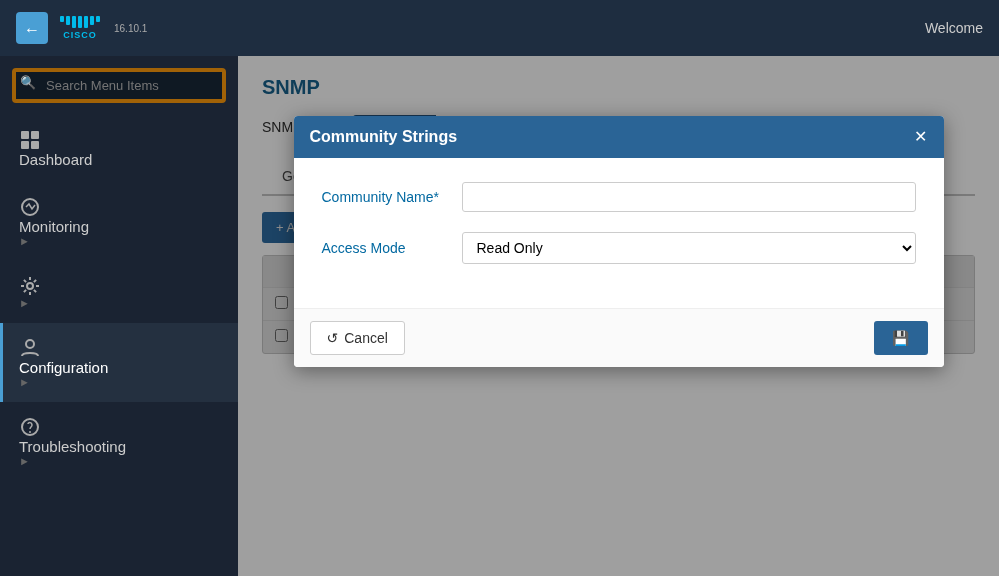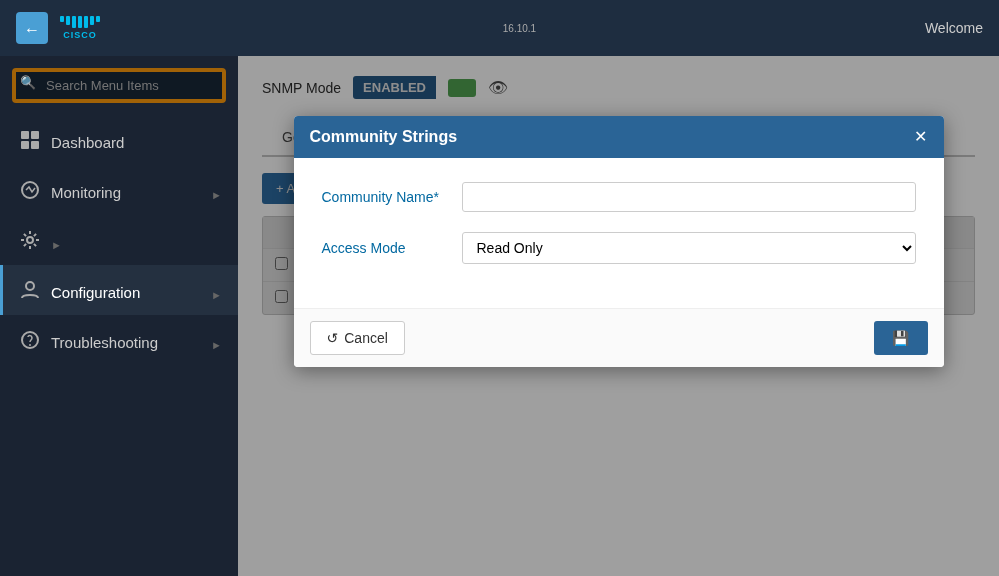--- a/index.html
+++ b/index.html
@@ -33,21 +33,21 @@
     .cisco-logo-bars {
       display: flex; gap: 2px; margin-bottom: 2px;
     }
     .cisco-logo-bar {
       width: 4px; height: 10px; background: #00bceb; border-radius: 1px;
     }
     .cisco-logo-bar.short { height: 6px; }
     .cisco-logo-bar.medium { height: 9px; }
     .cisco-logo-text { font-size: 9px; color: #00bceb; letter-spacing: 1px; font-weight: bold; }
     .header-title { color: white; font-size: 18px; font-weight: normal; flex: 1; }
-    .header-version { font-size: 10px; color: #aaa; display: block; text-align: center; }
+    .header-version { font-size: 10px; color: #aaa; display: block; }
     .header-welcome { color: #ccc; font-size: 14px; }
 
     
     .layout { display: flex; height: calc(576px - 56px); }
 
     
     .sidebar {
       width: 238px;
       background: #1a2332;
       color: #ccc;
@@ -66,25 +66,26 @@
       border: 4px solid #a16207;
       background: #0f1923;
       color: #aaa;
       font-size: 13px;
     }
     .search-icon-wrap {
       position: absolute; left: 8px; top: 7px;
       color: #666; font-size: 13px;
     }
     .nav-item {
-      display: flex; align-items: flex-end;
+      display: flex; align-items: flex-start;
       padding: 14px 16px;
       cursor: pointer;
       color: #ccc;
       border-left: 3px solid transparent;
+      flex-direction: column;
     }
     .nav-item.active { background: #243040; color: white; border-left-color: #4a9fd4; }
     .nav-icon { width: 22px; height: 22px; margin-right: 10px; flex-shrink: 0; }
     .nav-label { flex: 1; font-size: 15px; }
     .nav-chevron { font-size: 11px; color: #666; }
 
     
     .main {
       flex: 1;
       background: #f5f5f5;
@@ -346,20 +347,21 @@
         <path d="M9 8 C9 6 13 6 13 9 C13 11 11 11 11 13" stroke="#aaa" stroke-width="1.5" fill="none"></path>
         <circle cx="11" cy="16" r="1" fill="#aaa"></circle>
       </svg>
       <span class="nav-label">Troubleshooting</span>
       <span class="nav-chevron">►</span>
     </div>
   </div>
 
   <div class="main">
     <div class="main-inner">
+      <div class="page-title">SNMP</div>
 
       <div class="snmp-mode-row">
         <span class="snmp-mode-label">SNMP Mode</span>
         <span class="enabled-badge">ENABLED</span>
         <span class="toggle-green"></span>
         <span class="eye-icon">👁</span>
       </div>
 
       <div class="tabs">
         <div class="tab">General</div>

